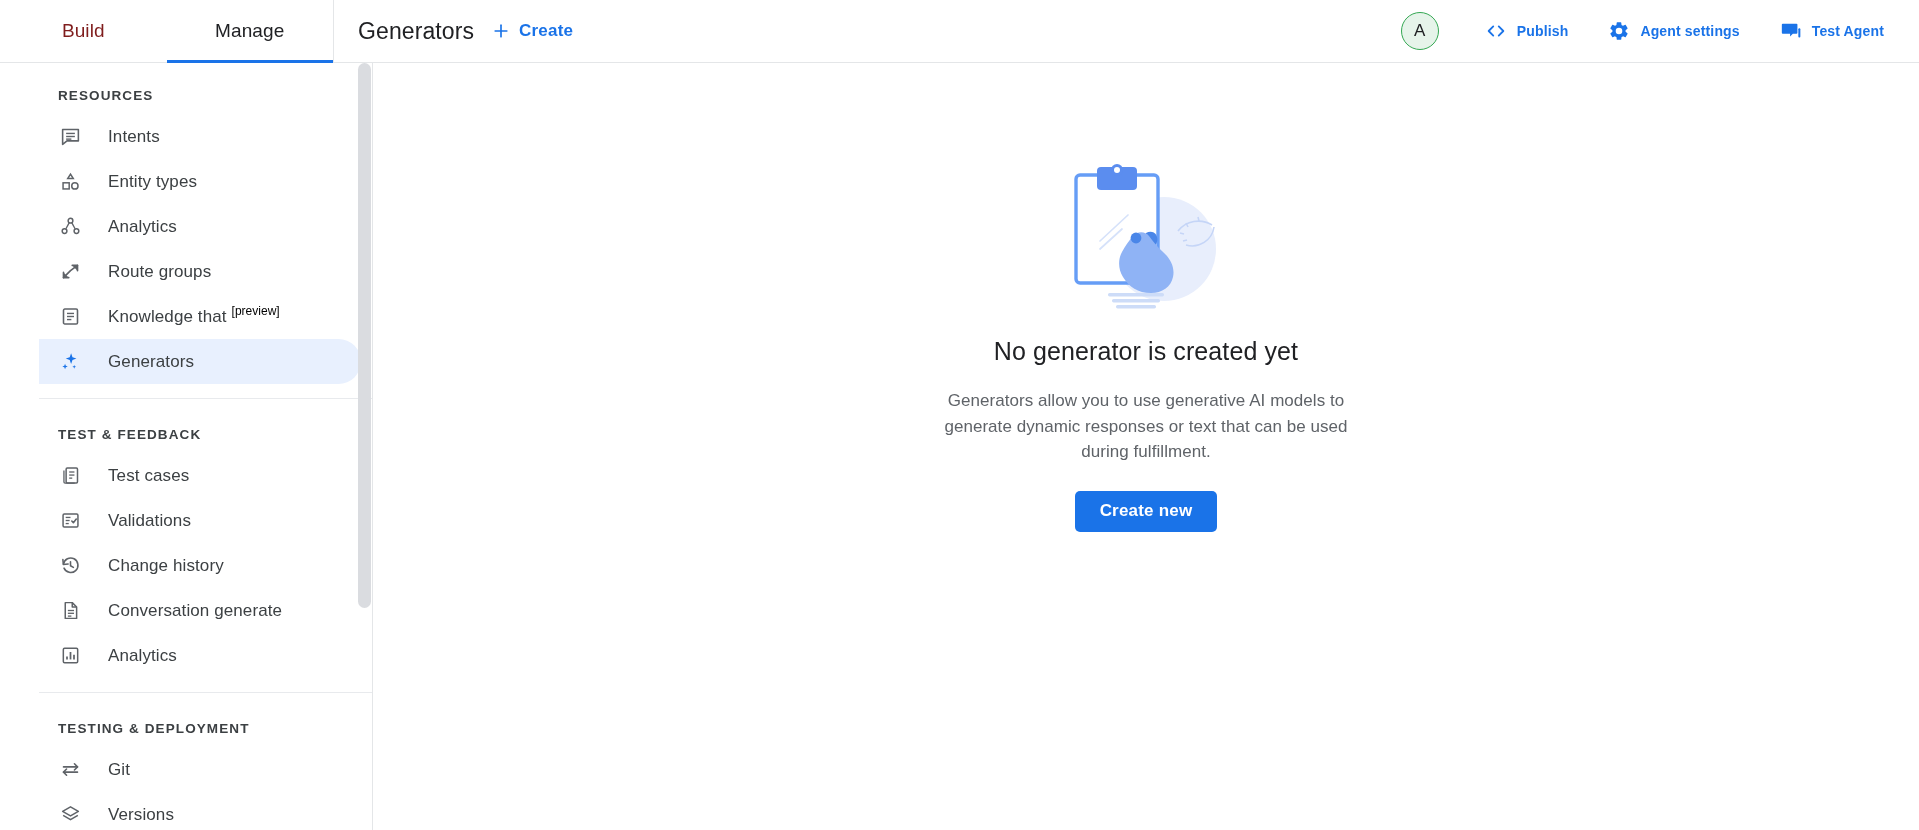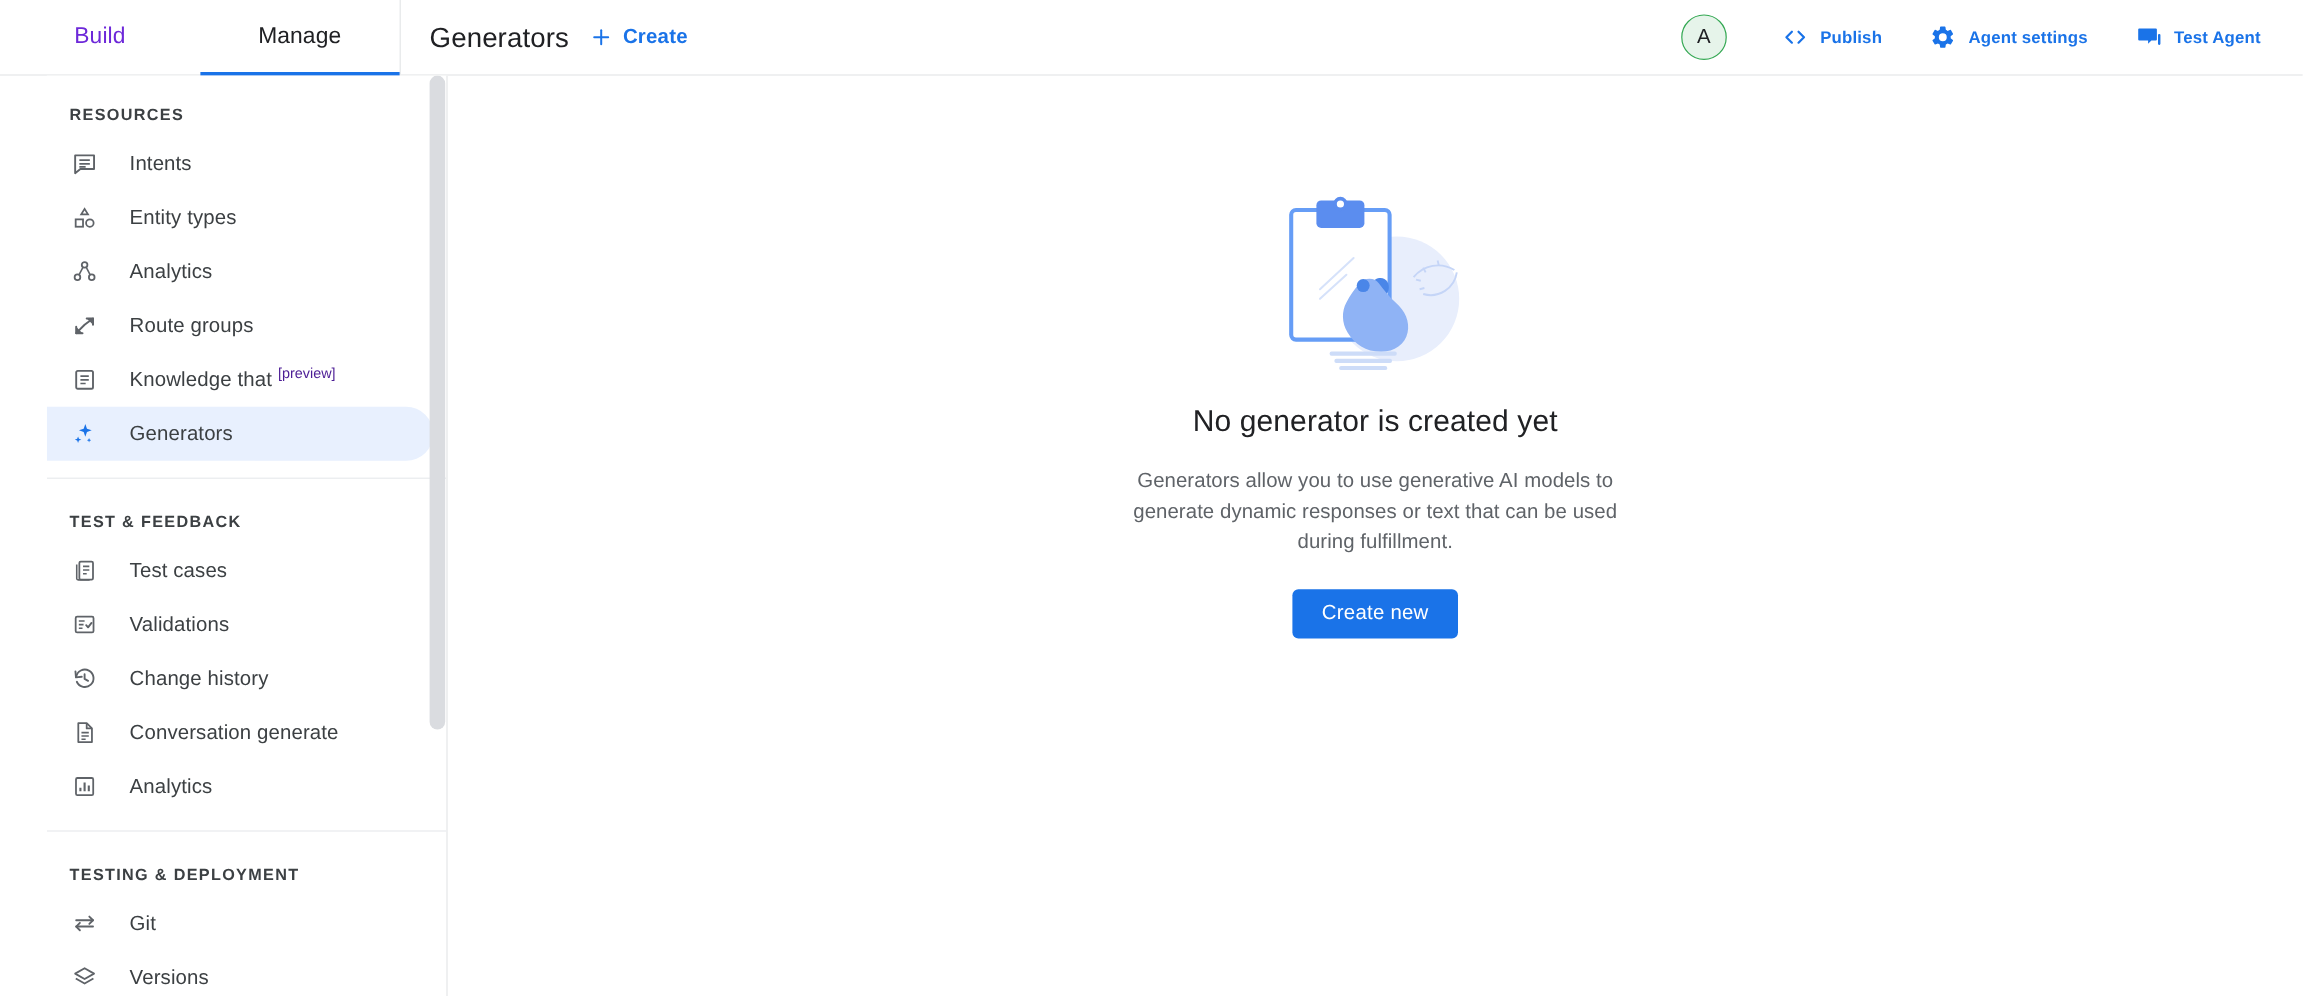--- a/index.html
+++ b/index.html
@@ -31,21 +31,21 @@
     display: flex;
     align-items: stretch;
     border-right: 1px solid #e4e6e8;
   }
   .tab {
     flex: 1;
     display: flex;
     align-items: center;
     justify-content: center;
     font-size: 19px;
-    color: #6d28d9;
+    color: #7f1d1d;
     letter-spacing: .1px;
     cursor: pointer;
     position: relative;
     background: transparent;
     border: none;
     font-family: inherit;
   }
   .tab.active { color: #202124; }
   .tab.active::after {
     content: "";
@@ -160,21 +160,21 @@
     margin-right: 26px;
     flex: 0 0 24px;
     display: flex; align-items: center; justify-content: center;
     color: #5f6368;
   }
   .nav-item.selected .nav-icon { color: #1a73e8; }
   .nav-icon svg { display: block; }
   .nav-label { white-space: nowrap; }
   .nav-badge {
     font-size: 12px;
-    color: #4c1d95;
+    color: #000000;
     margin-left: 5px;
     position: relative;
     top: -6px;
     letter-spacing: 0;
   }
   .sec-pad-bottom { height: 14px; }
 
   
   .scrollbar-track {
     position: absolute;
@@ -217,21 +217,21 @@
     letter-spacing: .05px;
   }
   .create-new-btn {
     margin-top: 26px;
     background: #1a73e8;
     color: #fff;
     border: none;
     border-radius: 5px;
     font-family: inherit;
     font-size: 17px;
-    font-weight: normal;
+    font-weight: bold;
     letter-spacing: .2px;
     padding: 0 25px;
     height: 41px;
     cursor: pointer;
   }
 </style>
 </head>
 <body>
 
 <div class="app">

